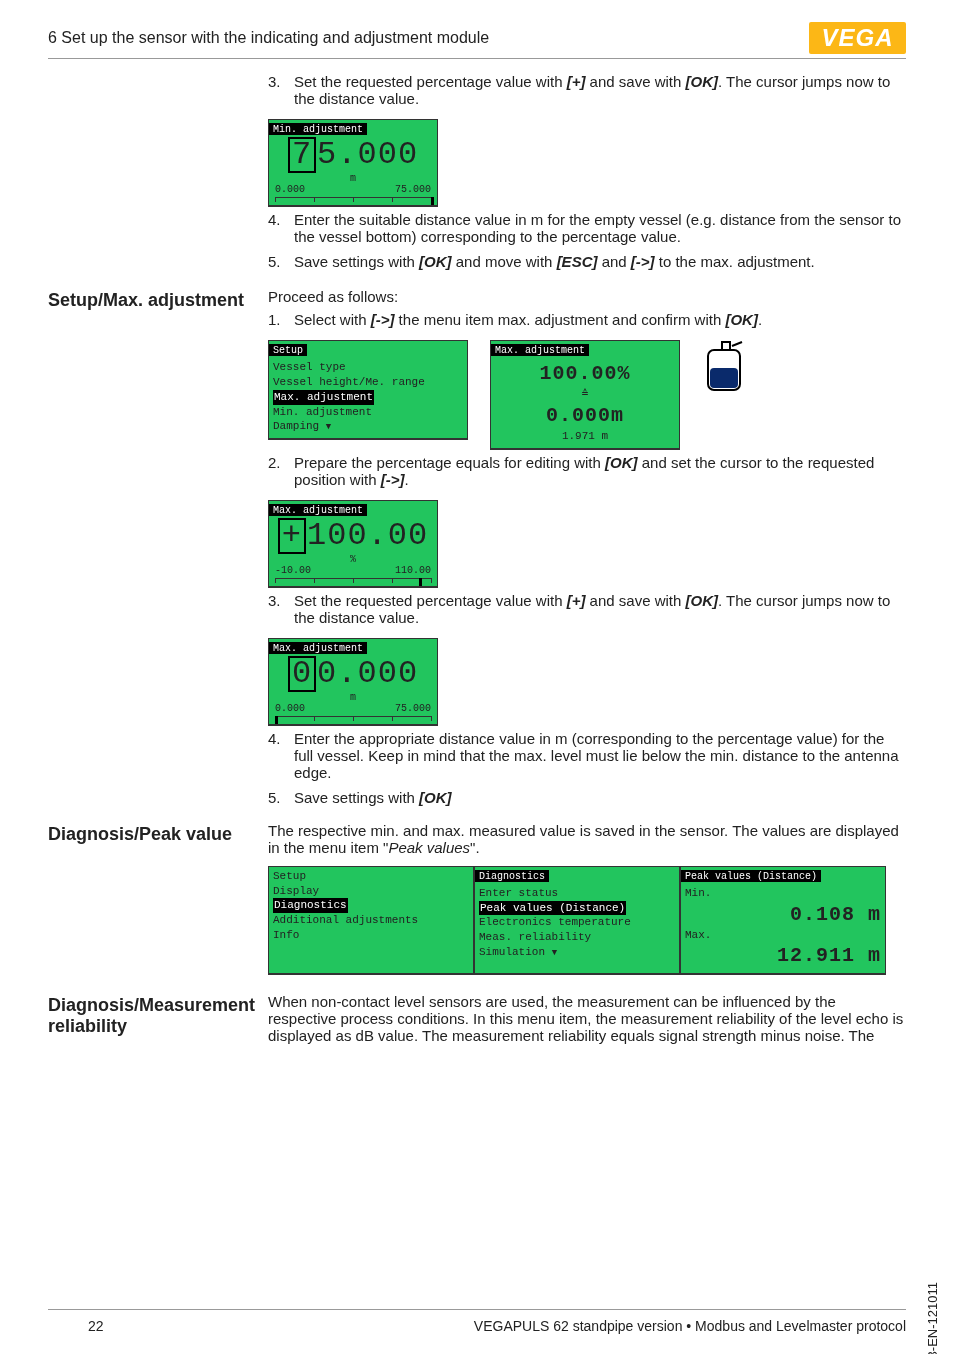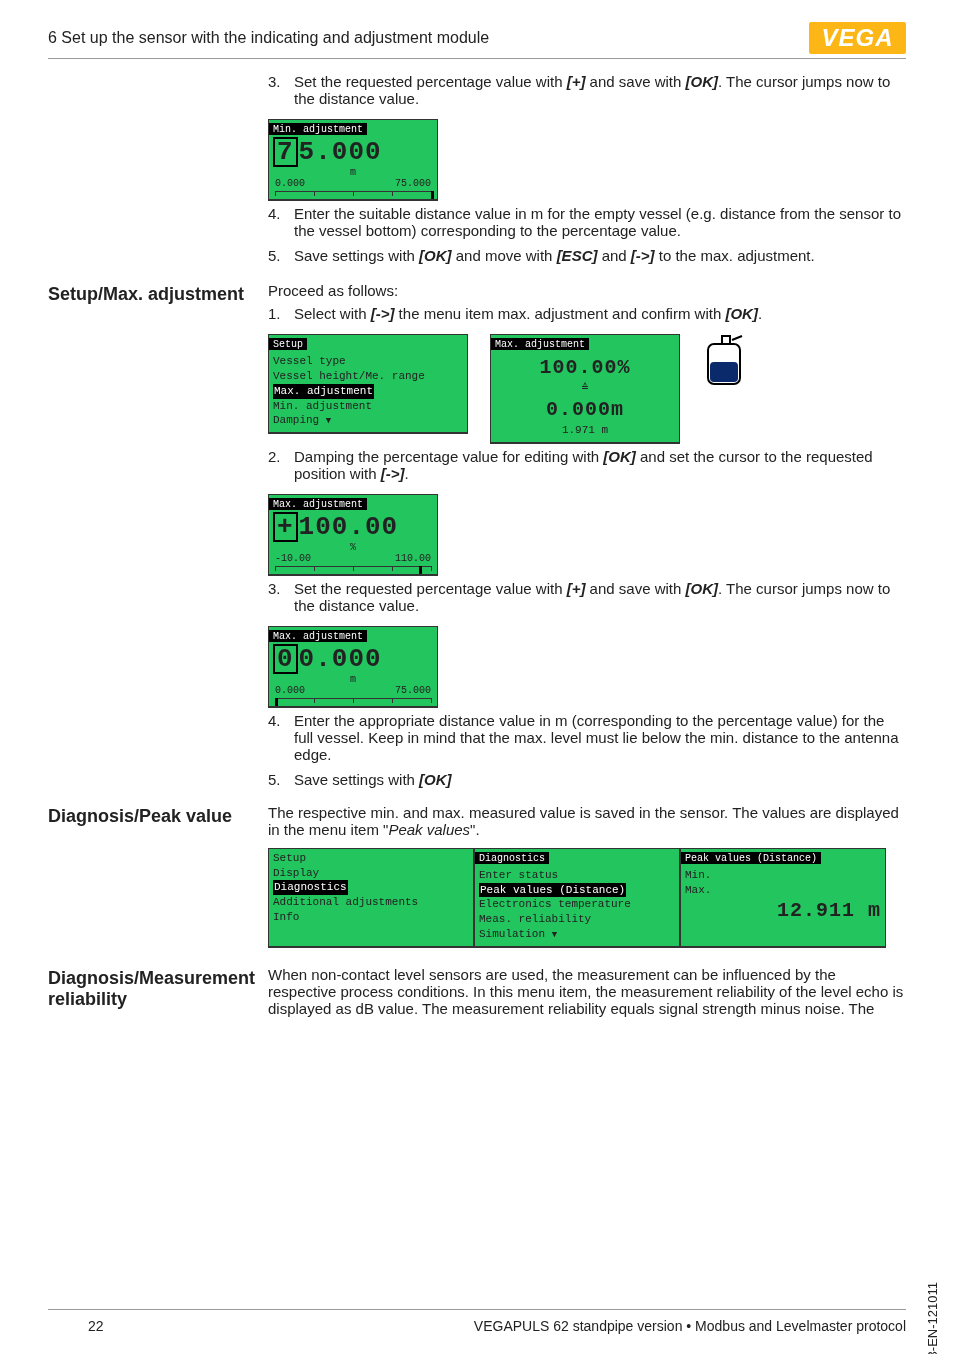--- a/index.html
+++ b/index.html
@@ -37,21 +37,21 @@
   ol.steps > li { display:flex; margin:0 0 8px 0; }
   .num { width: 26px; flex-shrink:0; }
   .step-body { flex:1; }
   .lcd-box {
     display:inline-block; border:1px solid #333; border-bottom-width:2px;
     margin:4px 0 4px 0; font-family: "Courier New", monospace;
     width: 180px; position:relative; background:#22c55e;
   }
   .lcd-caption { font-size:10px; padding:1px 4px 0 4px; }
   .lcd-caption.inv { background:#000; color:#fff; display:inline-block; }
-  .lcd-big { font-size:26px; font-weight:700; letter-spacing:1px; padding:0 4px; line-height:1.0; }
+  .lcd-big { font-size:32px; font-weight:400; text-align:center; letter-spacing:1px; padding:0 4px; line-height:1.0; }
   .lcd-sub { font-size:10px; text-align:center; }
   .lcd-scale { font-size:10px; display:flex; justify-content:space-between; padding:0 6px 2px 6px; }
   .tickrow { height:6px; position:relative; margin:0 6px 2px 6px; }
   .tickrow::before { content:""; position:absolute; left:0; right:0; top:0; border-top:1px solid #333; }
   .tick { position:absolute; top:0; width:1px; height:5px; background:#333; }
   .digit-box { display:inline-block; border:2px solid #000; padding:0 2px; margin-right:1px; line-height:1; }
   .lcd-menu { font-size:11px; padding:2px 4px 4px 4px; line-height:1.35; }
   .lcd-menu .sel { background:#000; color:#fff; display:inline-block; padding:0 1px; }
   .lcd-menu .arrow { font-size:9px; }
   .lcd-right { width: 190px; }
@@ -158,21 +158,21 @@
           <rect x="6" y="10" width="32" height="40" rx="6" fill="none" stroke="#000" stroke-width="2"></rect>
           <rect x="8" y="28" width="28" height="20" rx="4" fill="#0a2a6b"></rect>
           <path d="M20 2 h8 v8 h-8 z" fill="none" stroke="#000" stroke-width="2"></path>
           <path d="M30 6 l10 -4" stroke="#000" stroke-width="2" fill="none"></path>
         </svg>
       </div>
       <ol class="steps">
         <li>
           <div class="num">2.</div>
           <div class="step-body">
-            <span>Damping the percentage value for editing with </span><span class="keyword">[OK]</span><span> and set the cursor to the requested position with </span><span class="keyword">[-&gt;]</span><span>.</span>
+            <span>Prepare the percentage equals for editing with </span><span class="keyword">[OK]</span><span> and set the cursor to the requested position with </span><span class="keyword">[-&gt;]</span><span>.</span>
           </div>
         </li>
       </ol>
       <div class="lcd-box" style="width:170px;">
         <div class="lcd-caption inv">Max. adjustment</div>
         <div class="lcd-big"><span class="digit-box">+</span><span>100.00</span></div>
         <div class="lcd-sub">%</div>
         <div class="lcd-scale">
             <span>-10.00</span>
             <span>110.00</span>
@@ -250,20 +250,21 @@
             <div><span class="sel">Peak values (Distance)</span></div>
             <div>Electronics temperature</div>
             <div>Meas. reliability</div>
             <div><span>Simulation</span> <span class="arrow">▼</span></div>
           </div>
         </div>
         <div class="lcd-box">
           <div class="lcd-caption inv">Peak values (Distance)</div>
           <div class="lcd-menu">
             <div>Min.</div>
+            <div style="text-align:right;"><span class="big-num-plain">0.108 m</span></div>
             <div>Max.</div>
             <div style="text-align:right;"><span class="big-num-plain">12.911 m</span></div>
           </div>
         </div>
       </div>
     </div>
   </div>
 
   <div class="row" style="margin-top:14px;">
     <div class="left-col">

